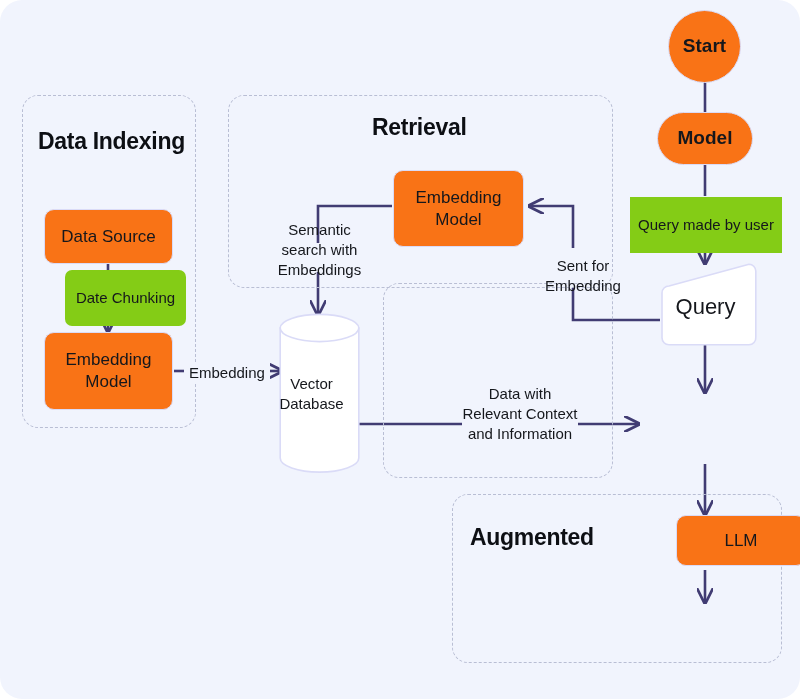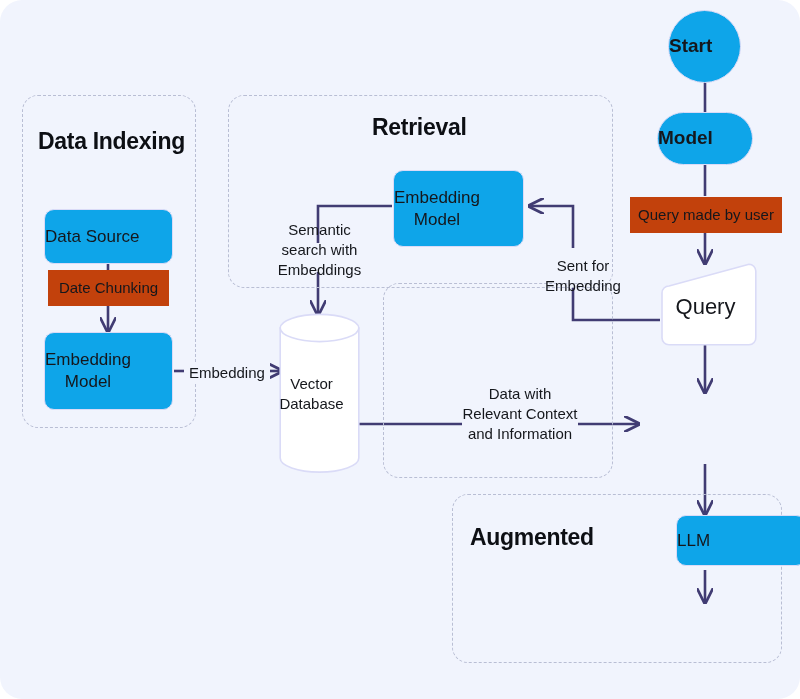--- a/index.html
+++ b/index.html
@@ -37,25 +37,26 @@
     font-size: 23px;
     letter-spacing: -0.3px;
     color: #0d0f14;
     white-space: nowrap;
   }
 
   
   .node {
     position: absolute;
     box-sizing: border-box;
-    background: #0ea5e9;
+    background: #f97316;
     border: 1.5px solid #dadbf7;
     border-radius: 10px;
     display: flex;
     align-items: center;
+    justify-content: center;
     text-align: center;
     font-size: 17px;
     line-height: 1.28;
     color: #15171c;
   }
   .node.circle { border-radius: 50%; }
   .node.pill   { border-radius: 34px; }
 
   
   .shape-wrap {
@@ -97,22 +98,22 @@
   
   .edge-label {
     position: absolute;
     font-size: 15px;
     line-height: 1.32;
     text-align: center;
     color: #15171c;
     white-space: pre-line;
   }
   .edge-label.boxed-wide {
-    background: #c2410c;
-    padding: 8px 0;
+    background: #84cc16;
+    padding: 18px 0;
     white-space: nowrap;
   }
   .edge-label.plain-bg {
     background: #f1f4fd;
     padding: 1px 5px;
     white-space: nowrap;
   }
 </style>
 </head>
 <body>
@@ -163,21 +164,21 @@
 
   <div class="group" style="left:383px; top:283px; width:230px; height:195px;"></div>
 
   <div class="group" style="left:452px; top:494px; width:330px; height:169px;"></div>
   <div class="group-title" style="left:470px; top:524px;">Augmented</div>
 
   <div class="node" style="left:44px; top:189px; width:129px; height:55px;margin-top:20px;">
     <span>Data Source</span>
   </div>
 
-  <div class="edge-label boxed-wide" style="left:48px; top:270px; width:121px;">Date Chunking</div>
+  <div class="edge-label boxed-wide" style="left:65px; top:270px; width:121px;border-radius:7px;">Date Chunking</div>
 
   <div class="node" style="left:44px; top:332px; width:129px; height:78px; white-space:pre-line;">
     <span>Embedding
 Model</span>
   </div>
 
   <div class="edge-label plain-bg" style="left:184px; top:362px;">Embedding</div>
 
   <div class="node" style="left:393px; top:170px; width:131px; height:77px; white-space:pre-line;">
     <span>Embedding

